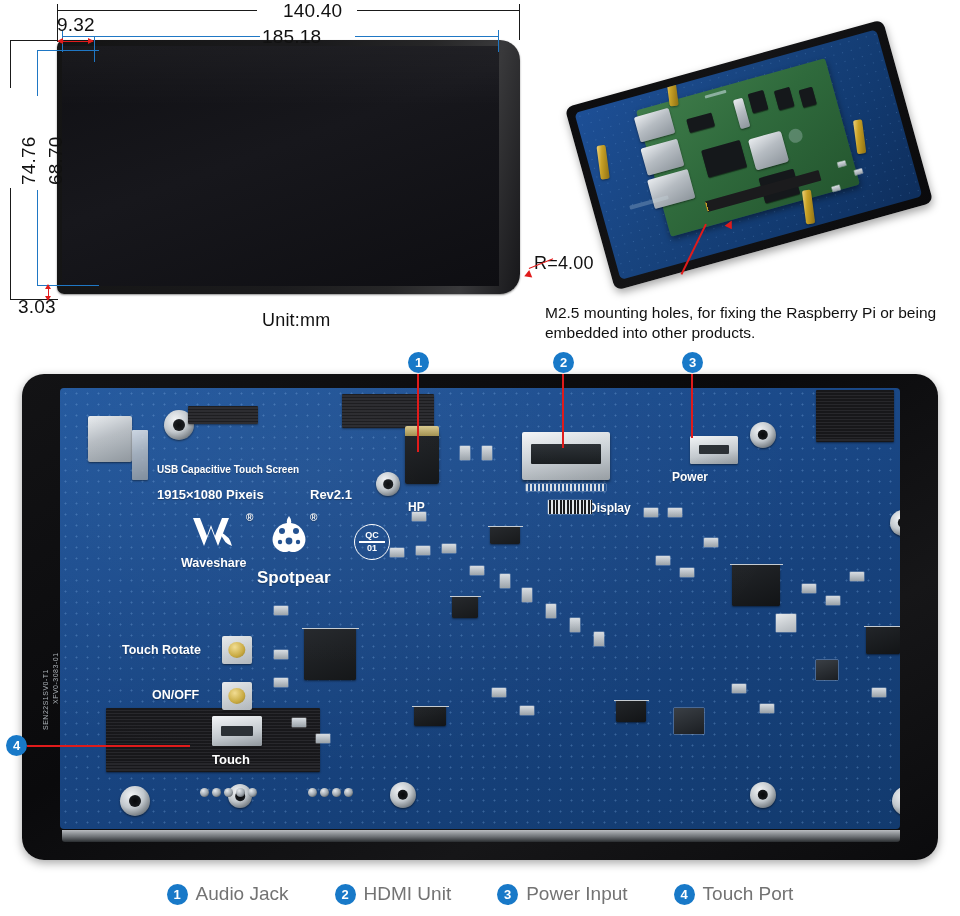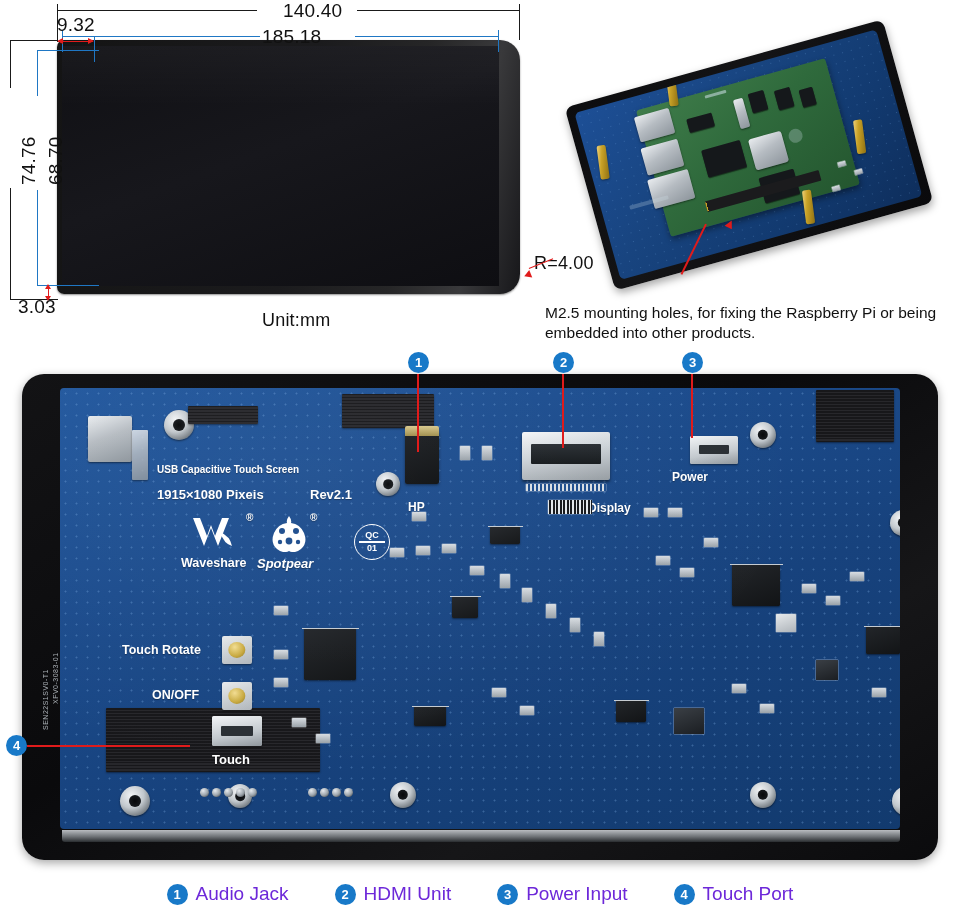--- a/index.html
+++ b/index.html
@@ -119,21 +119,21 @@
      border:1.6px solid #fff;color:#fff;font-size:9px;font-weight:bold;
      display:flex;flex-direction:column;align-items:center;justify-content:center;line-height:1.05;}
   .qc .bar{width:74%;height:1.2px;background:#fff;margin:1px 0;}
   .edge-text{position:absolute;color:#cfd6dc;font-size:7px;letter-spacing:.5px;white-space:nowrap;
      transform-origin:left top;opacity:.8;}
 
   
   #legend{left:0;top:872px;width:960px;height:44px;
      display:flex;align-items:center;justify-content:center;gap:46px;}
   .leg-item{display:flex;align-items:center;gap:8px;}
-  .leg-label{font-size:19px;color:#6d28d9;white-space:nowrap;}
+  .leg-label{font-size:19px;color:#737373;white-space:nowrap;}
 
   .note{position:absolute;font-size:15.5px;line-height:1.32;color:#111;}
 </style>
 </head>
 <body>
 
 <div class="abs" id="dim-panel">
 
   <div id="screen-body"></div>
   <div id="screen-active"></div>
@@ -242,21 +242,21 @@
       <svg viewBox="0 0 44 38" width="44" height="38" aria-hidden="true">
         <path d="M22 2 q3 4 2 7 q9 1 13 10 q4 10 -3 16 q-6 5 -12 2 q-6 3 -12 -2 q-7 -6 -3 -16 q4 -9 13 -10 q-1 -3 2 -7 Z" fill="#ffffff"></path>
         <circle cx="15" cy="17" r="3" fill="#1c4c8d"></circle>
         <circle cx="29" cy="17" r="3" fill="#1c4c8d"></circle>
         <circle cx="22" cy="27" r="3.4" fill="#1c4c8d"></circle>
         <circle cx="13" cy="28" r="2.2" fill="#1c4c8d"></circle>
         <circle cx="31" cy="28" r="2.2" fill="#1c4c8d"></circle>
       </svg>
     </div>
     <div class="silk" style="left:250px;top:124px;font-size:10px;">®</div>
-    <div class="silk" style="left:197px;top:168px;font-size:13px;font-style:italic;">Spotpear</div>
+    <div class="silk" style="left:197px;top:180px;font-size:17px;">Spotpear</div>
 
     <div class="qc" style="left:294px;top:136px;">
       <span>QC</span>
       <span class="bar"></span>
       <span>01</span>
     </div>
 
     <div class="hole" style="left:104px;top:22px;width:30px;height:30px;"></div>
     <div class="hole" style="left:316px;top:84px;width:24px;height:24px;"></div>
     <div class="hole" style="left:690px;top:34px;width:26px;height:26px;"></div>

